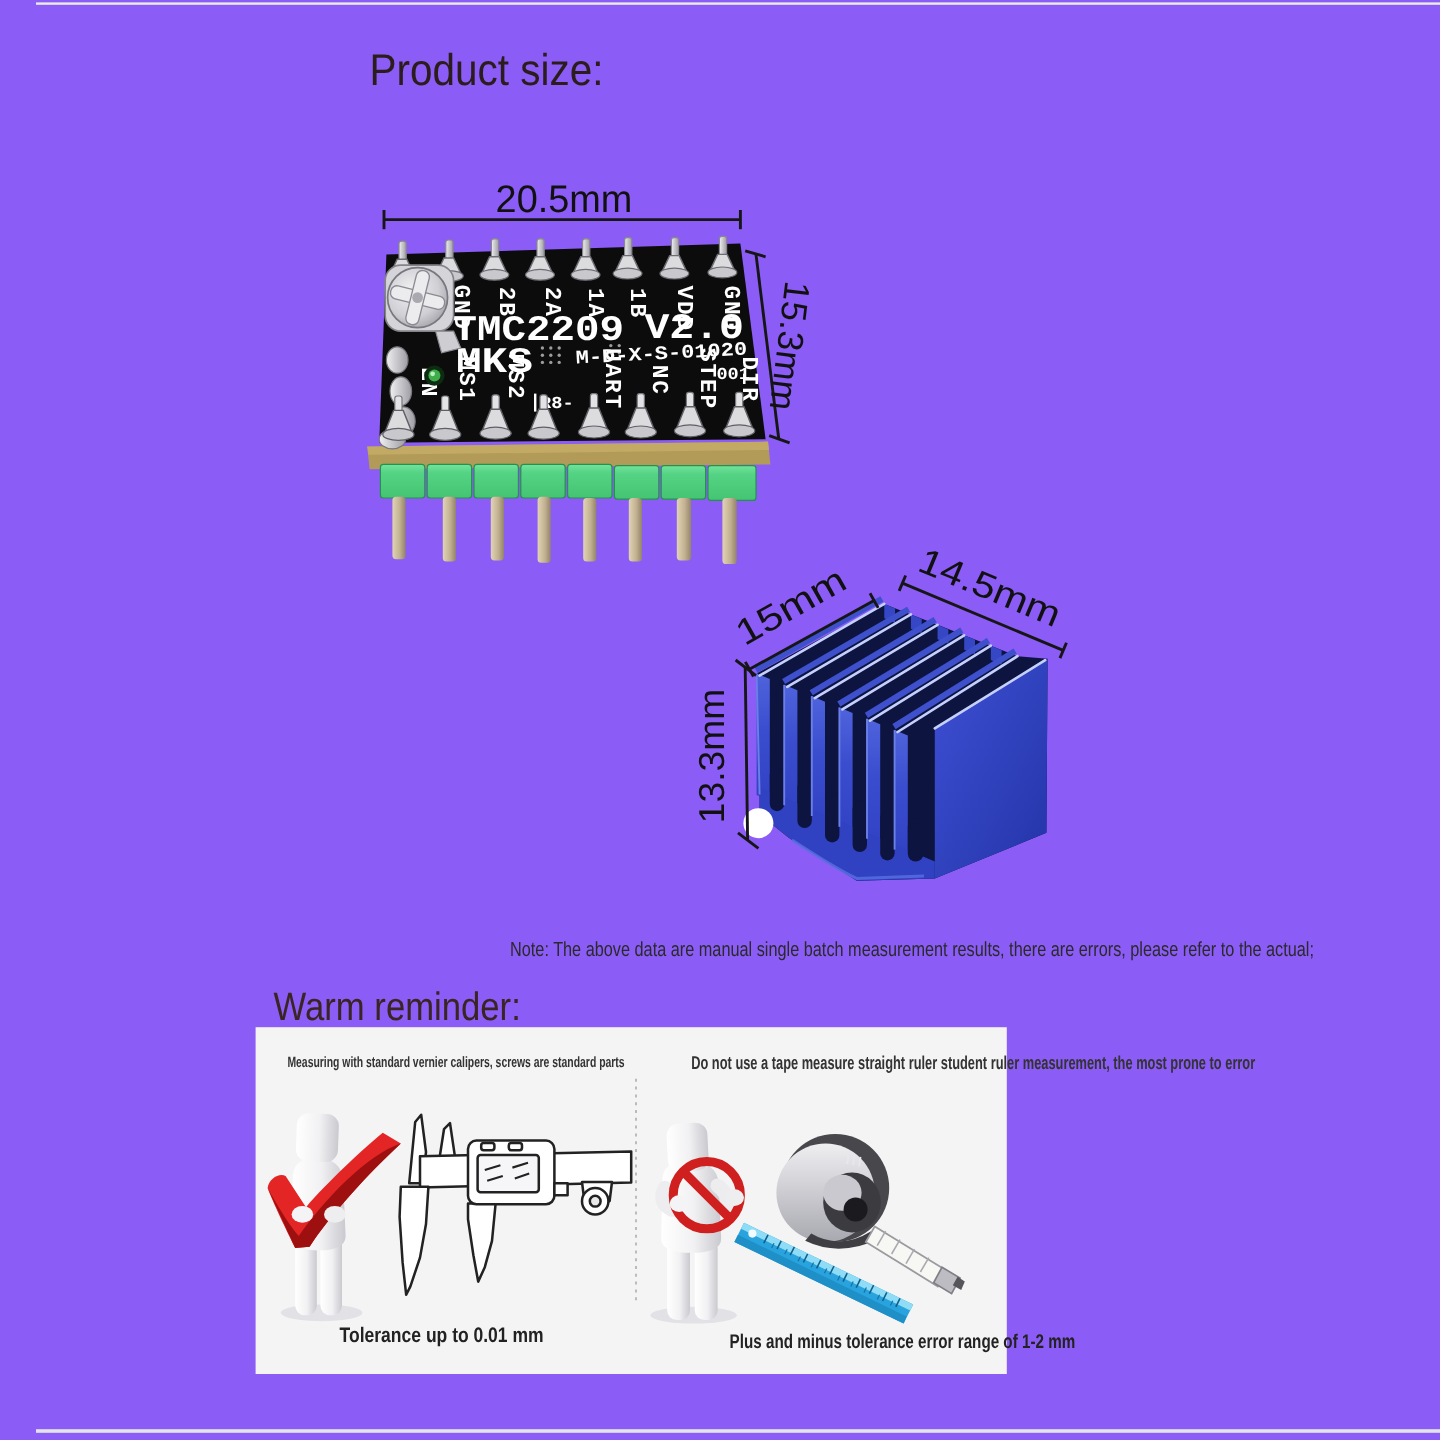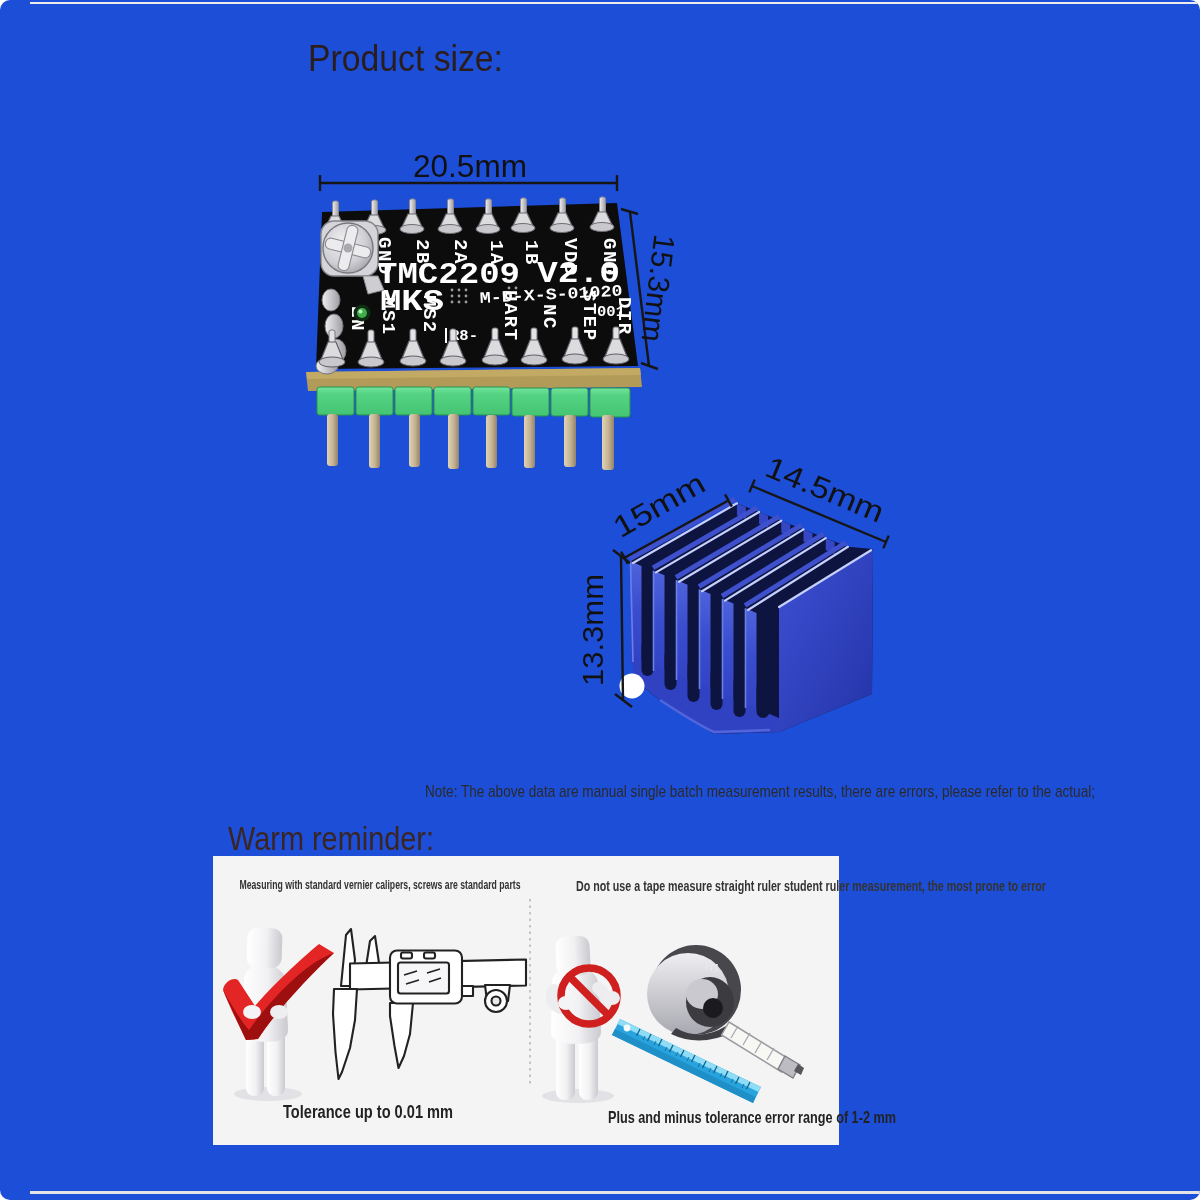--- a/index.html
+++ b/index.html
@@ -1,17 +1,17 @@
 <!DOCTYPE html>
 <html><head>
 <meta charset="utf-8">
 <style>
   html,body{margin:0;padding:0;background:#ffffff;}
-  #page{position:relative;width:1200px;height:1200px;background:#1d4ed8;overflow:hidden;
-        font-family:"Liberation Sans",sans-serif;border-radius:10px;}
+  #page{position:relative;width:1200px;height:1200px;background:#8b5cf6;overflow:hidden;
+        font-family:"Liberation Sans",sans-serif;}
   svg{position:absolute;left:0;top:0;}
 </style>
 </head>
 <body>
 <div id="page">
 <svg width="1200" height="1200" viewBox="0 0 1200 1200">
   <defs>
     <linearGradient id="rface" x1="0" y1="0" x2="1" y2="1">
       <stop offset="0" stop-color="#3e50d4"></stop>
       <stop offset="1" stop-color="#2334a8"></stop>

